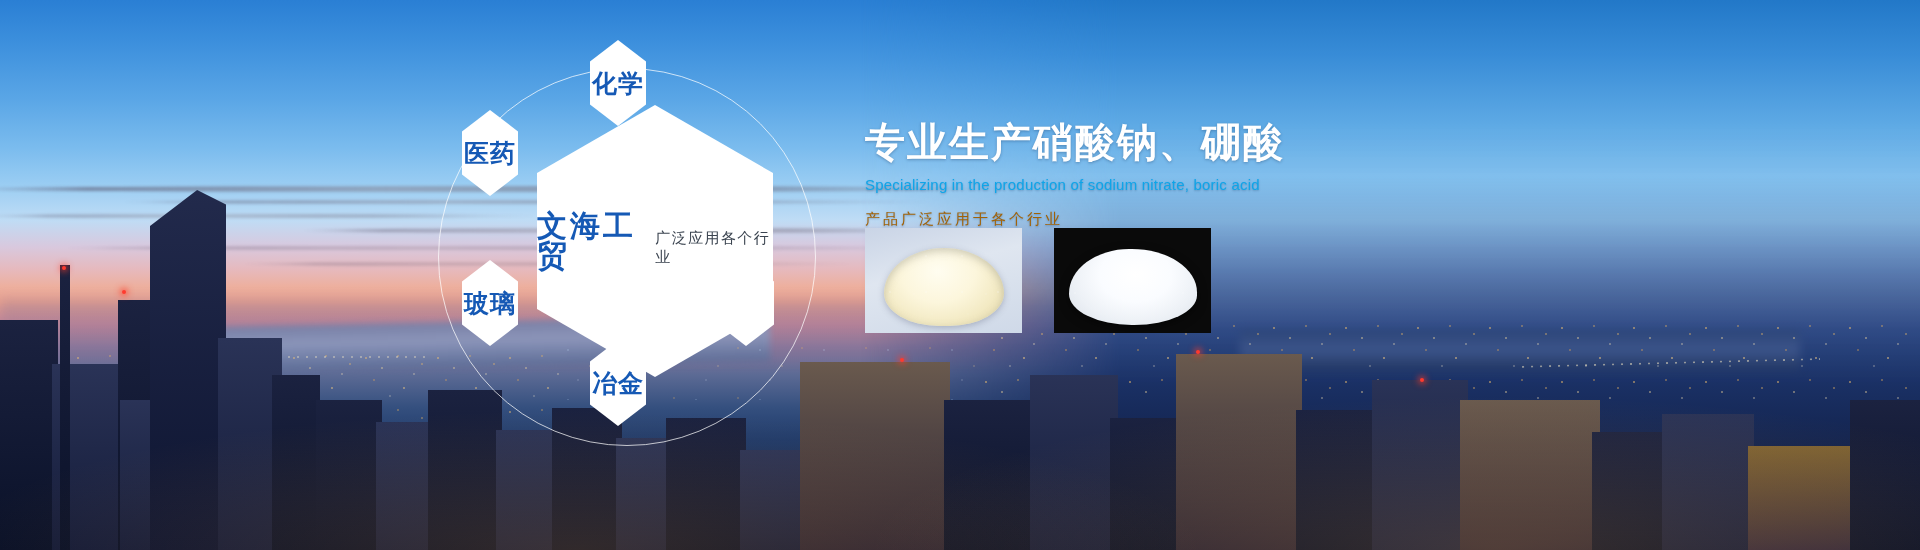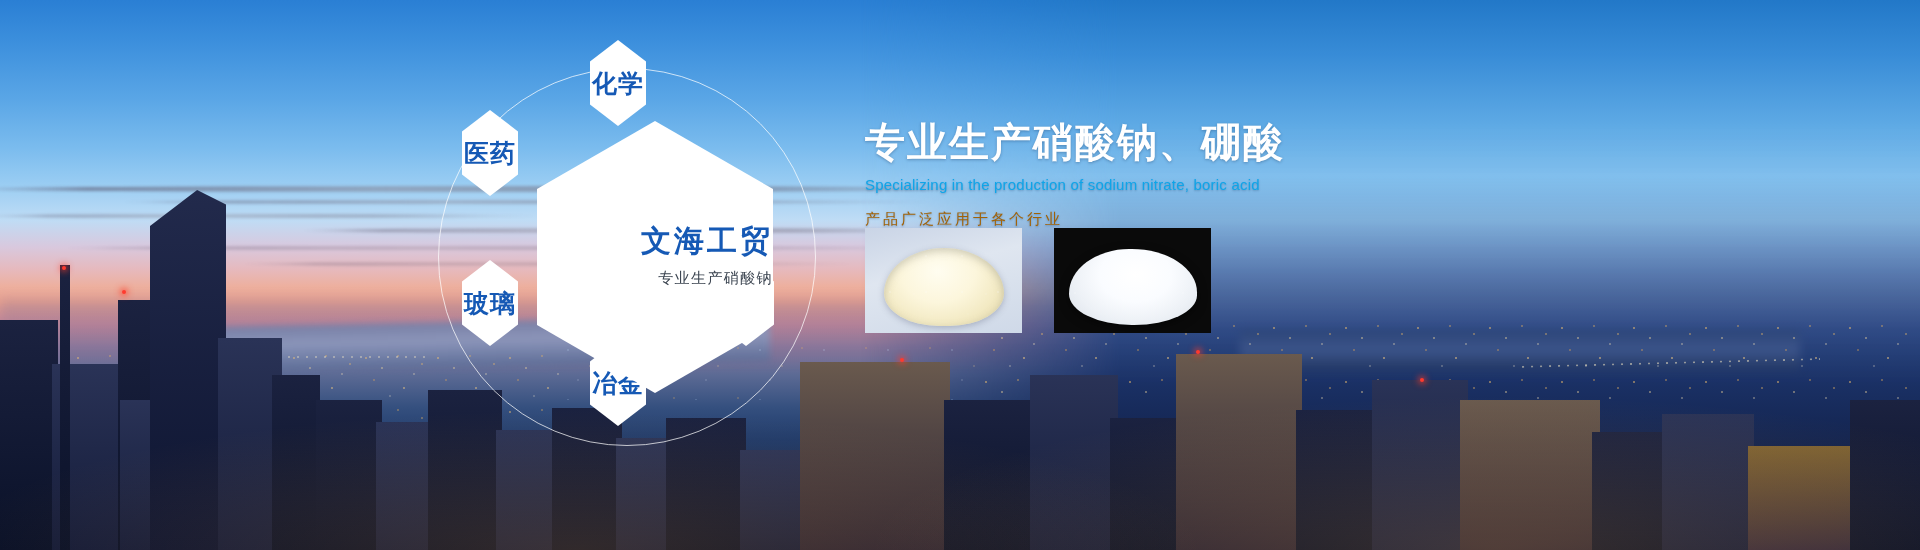--- a/index.html
+++ b/index.html
@@ -170,23 +170,22 @@
             clip-path:polygon(50% 0, 100% 25%, 100% 75%, 50% 100%, 0 75%, 0 25%);
     background:#ffffff;
     display:flex; align-items:center; justify-content:center;
     color:#1559b5;
     font-weight:bold;
     letter-spacing:1px;
   }
   .hex.small { width:56px; height:86px; font-size:25px; }
   .hex.center {
     width:236px; height:272px;
-    left:107px; top:103px;
-    flex-direction:column;
-    align-items:flex-end;
+    left:107px; top:87px;
+    flex-direction:row;
   }
   .hex.center .c-title {
     color:#1559b5; font-size:30px; font-weight:bold; letter-spacing:3px; line-height:1;
   }
   .hex.center .c-sub {
     color:#3b4450; font-size:15px; font-weight:normal; letter-spacing:1.4px;
     margin-top:13px;
   }
   .h-top    { left:160px; top:22px; }
   .h-tr     { left:288px; top:92px; }
@@ -335,21 +334,21 @@
     </div>
     <div class="hex small h-tl">
       <span>医药</span>
     </div>
     <div class="hex small h-bl">
       <span>玻璃</span>
     </div>
 
     <div class="hex center">
       <div class="c-title">文海工贸</div>
-      <div class="c-sub">专业生产硝酸钠</div>
+      <div class="c-sub">广泛应用各个行业</div>
     </div>
   </div>
 
   <div id="right-content">
     <div class="headline">专业生产硝酸钠、硼酸</div>
     <div class="sub-en">Specializing in the production of sodium nitrate, boric acid</div>
     <div class="sub-cn">产品广泛应用于各个行业</div>
   </div>
 
   <div id="product-photos">

